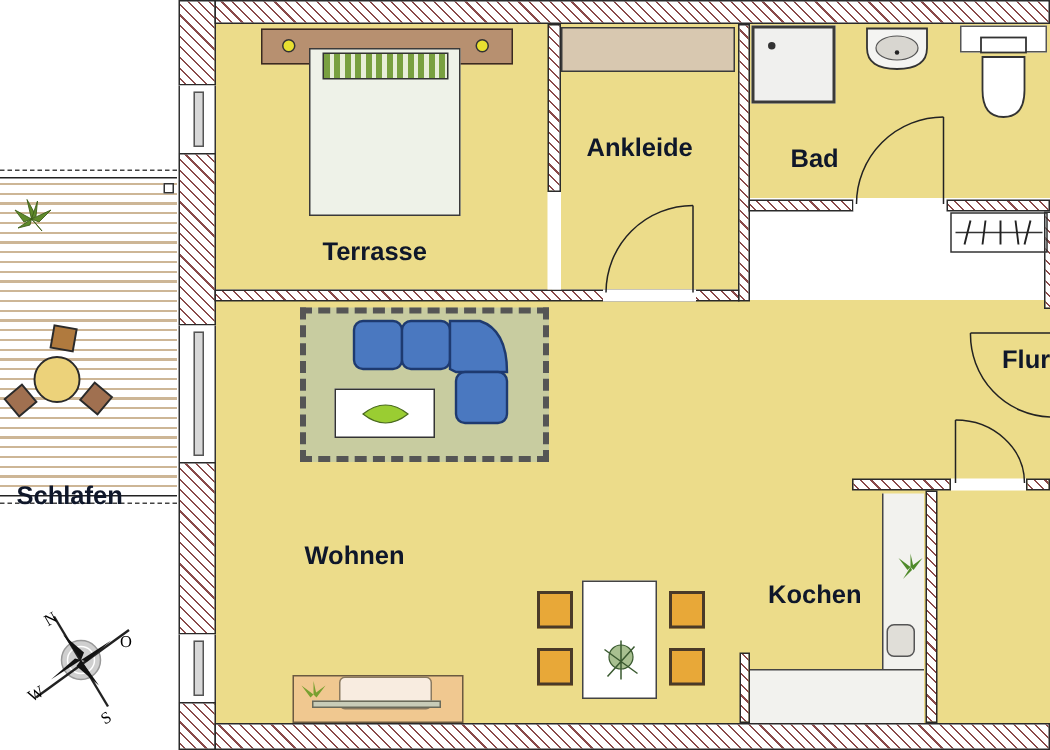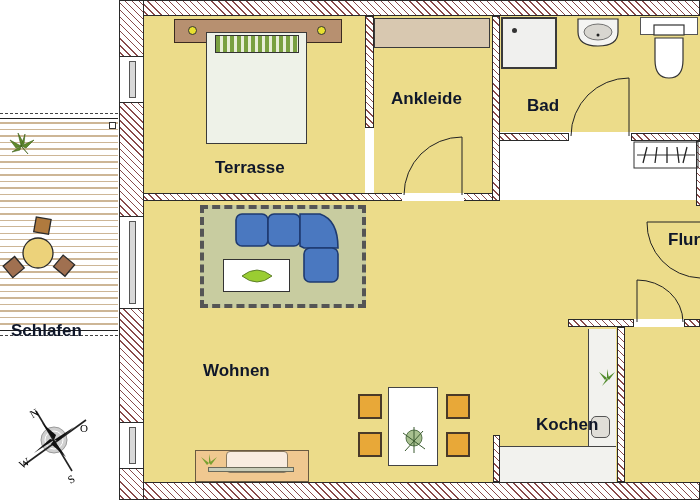--- a/index.html
+++ b/index.html
@@ -196,13 +196,13 @@
 <div class="abs" style="left:500px;top:446px;width:116px;height:36px;background:#f2f2ee;border-top:1.5px solid #444;"></div>
 <svg style="left:598px;top:368px;" width="18" height="20" viewBox="0 0 18 20">
     <g fill="#4f8a2a">
       <path d="M9 10 L1 4 L7 12Z"></path>
       <path d="M9 10 L17 4 L11 12Z"></path>
       <path d="M9 10 L9 1 L11 10Z"></path>
       <path d="M9 10 L4 18 L10 12Z"></path>
     </g>
   </svg>
 <div class="abs" style="left:591px;top:416px;width:19px;height:22px;background:#e0ded8;border:1.5px solid #555;border-radius:5px;"></div>
-<div class="abs label" style="left:536px;top:387px;margin-top:28px;">Kochen</div>
+<div class="abs label" style="left:512px;top:387px;">Kochen</div>
 
 </body></html>

